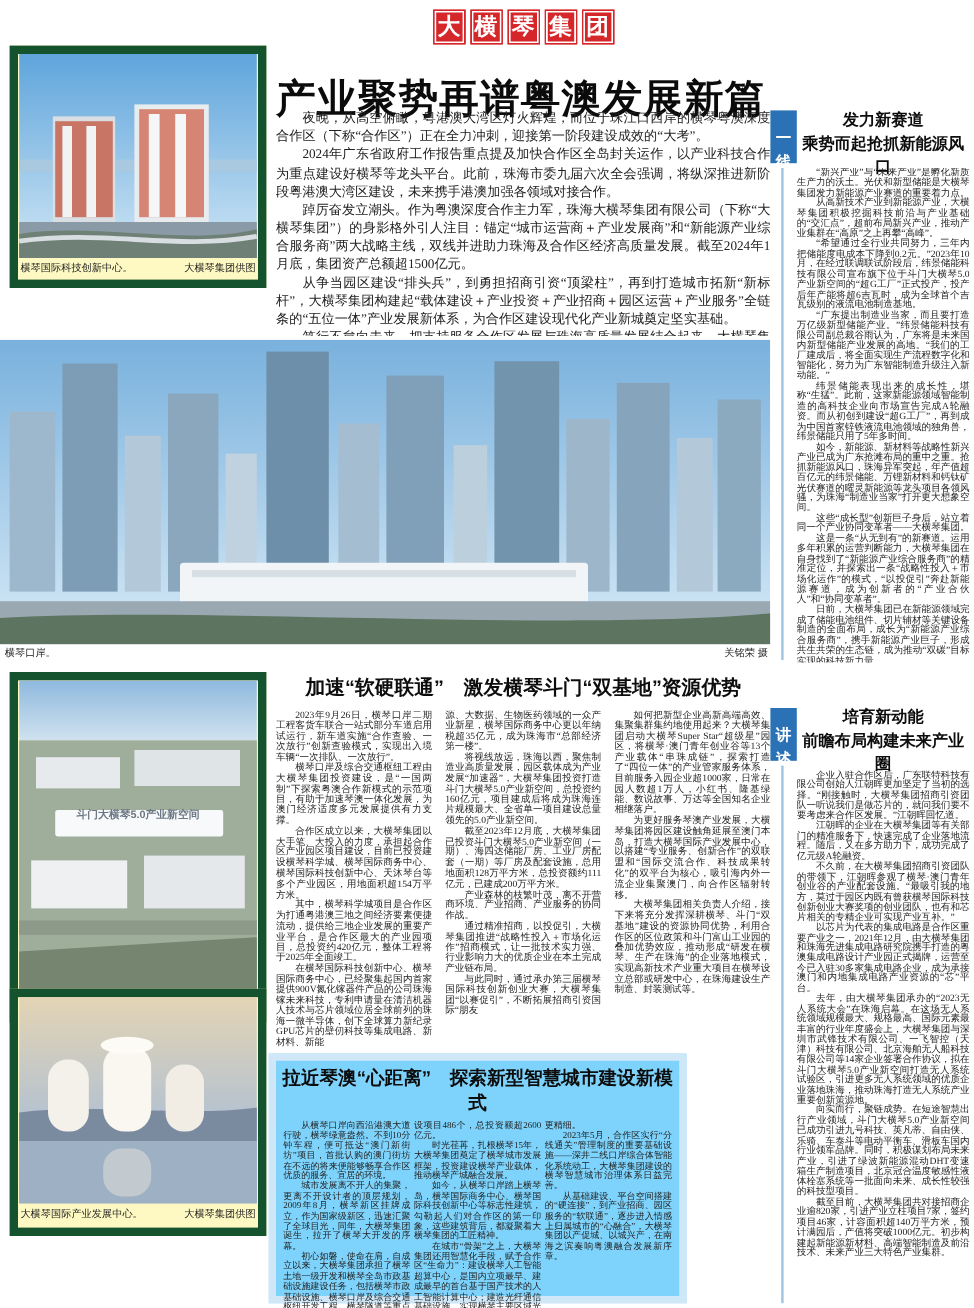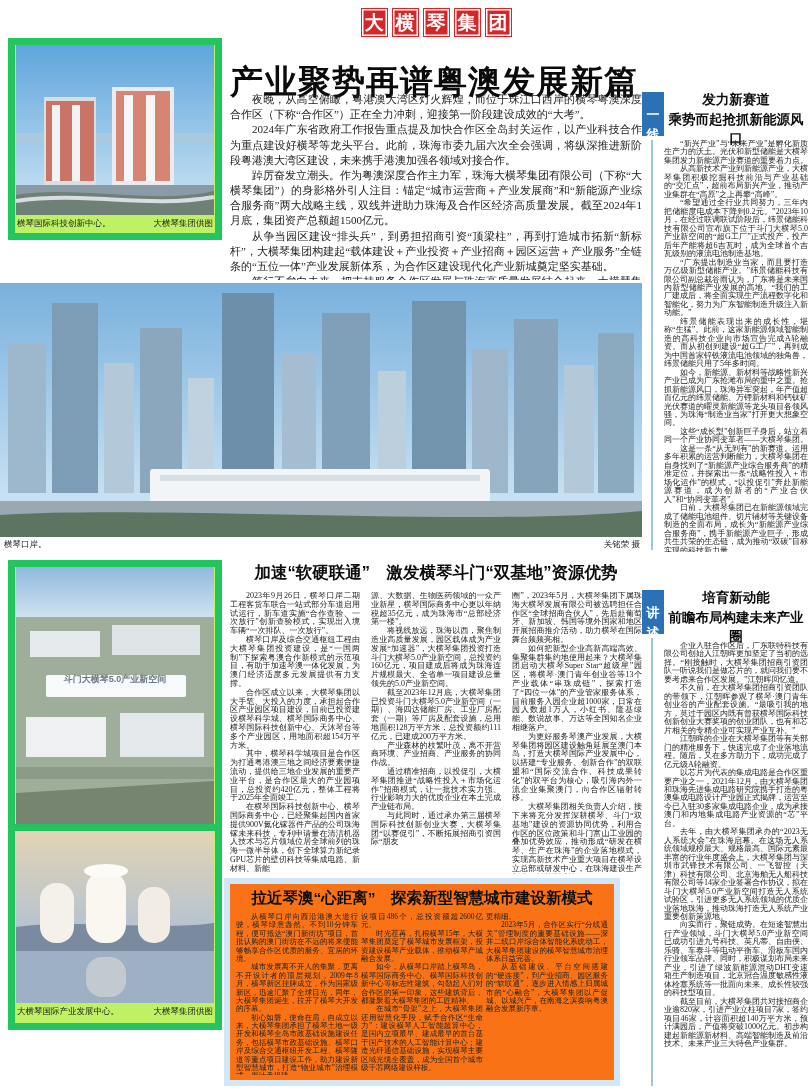--- a/index.html
+++ b/index.html
@@ -12,21 +12,21 @@
         font-weight:bold;font-size:19px;line-height:1;padding:4px 3px;box-shadow:inset 0 0 0 1.5px #fff;border:1.5px solid #d5262a;}
   .headline{position:absolute;left:224px;top:40px;width:420px;text-align:center;
         font-family:"Liberation Sans",sans-serif;font-weight:bold;font-size:33px;line-height:1.2;color:#0b0b0b;letter-spacing:1px;}
 
   
   .intro{position:absolute;left:230px;top:92px;width:412px;height:188px;overflow:hidden;}
   .intro p{margin:0;font-size:11px;line-height:1.38;text-align:justify;text-indent:2em;}
   .byline{float:right;font-weight:bold;color:#444;text-indent:0;}
 
   
-  .photo-card{position:absolute;background:#bef264;border:7px solid #22c55e;box-sizing:border-box;}
+  .photo-card{position:absolute;background:#fef9c3;border:7px solid #14532d;box-sizing:border-box;}
   .photo-card .ph{width:100%;display:block;}
   .cap-row{display:flex;justify-content:space-between;align-items:center;font-size:8.5px;color:#222;
         padding:3px 2px 1px 2px;font-family:"Liberation Sans",sans-serif;}
   .card1{left:8px;top:38px;width:214px;height:202px;}
   .card2{left:8px;top:560px;width:214px;height:292px;}
   .card3{left:8px;top:824px;width:214px;height:206px;}
   .sign-overlay{position:absolute;left:0;right:0;top:46%;text-align:center;color:#fff;
         font-family:"Liberation Sans",sans-serif;font-weight:bold;font-size:9px;text-shadow:0 1px 2px rgba(0,0,0,.55);}
 
   
@@ -35,21 +35,21 @@
         font-size:8.5px;font-family:"Liberation Sans",sans-serif;color:#222;}
 
   
   .mid-title{position:absolute;left:230px;top:562px;width:412px;text-align:center;
         font-family:"Liberation Sans",sans-serif;font-weight:bold;font-size:16.5px;color:#0d0d0d;}
   .mid-cols{position:absolute;left:230px;top:592px;width:412px;height:282px;display:flex;gap:11px;overflow:hidden;}
   .mid-cols .col{width:130px;overflow:hidden;}
   .col p{margin:0;font-size:8px;line-height:1.1;text-align:justify;text-indent:2em;}
   .col p.cont{text-indent:0;}
 
-  .bottom-box{position:absolute;left:224px;top:878px;width:396px;height:208px;border:6px solid #cfe7f7;box-sizing:border-box;background:#f97316;}
+  .bottom-box{position:absolute;left:224px;top:878px;width:348px;height:208px;border:6px solid #cfe7f7;box-sizing:border-box;background:#7dd3fc;}
   .bottom-title{text-align:center;font-family:"Liberation Sans",sans-serif;font-weight:bold;font-size:15.5px;color:#0d0d0d;margin:4px 0 4px 0;}
   .bottom-cols{display:flex;gap:3px;padding:0 6px;height:162px;overflow:hidden;}
   .bottom-cols .col{width:126px;overflow:hidden;}
   .bottom-cols .col p{font-size:7.5px;line-height:1.12;}
 
   
   .side-label{position:absolute;left:642px;width:22px;height:44px;background:#2a72b5;color:#fff;
         font-family:"Liberation Sans",sans-serif;font-weight:bold;font-size:13px;line-height:1.55;
         text-align:center;word-break:break-all;padding-top:13px;box-sizing:border-box;}
   .label1{top:92px;}
@@ -161,21 +161,20 @@
       </div>
     <div class="col">
         <p class="cont">源、大数据、生物医药领域的一众产业新星，横琴国际商务中心更以年纳税超35亿元，成为珠海市“总部经济第一楼”。</p>
         <p>将视线放远，珠海以西，聚焦制造业高质量发展，园区载体成为产业发展“加速器”，大横琴集团投资打造斗门大横琴5.0产业新空间，总投资约160亿元，项目建成后将成为珠海连片规模最大、全省单一项目建设总量领先的5.0产业新空间。</p>
         <p>截至2023年12月底，大横琴集团已投资斗门大横琴5.0产业新空间（一期）、海四达储能厂房、工业厂房配套（一期）等厂房及配套设施，总用地面积128万平方米，总投资额约111亿元，已建成200万平方米。</p>
         <p>产业森林的枝繁叶茂，离不开营商环境、产业招商、产业服务的协同作战。</p>
         <p>通过精准招商，以投促引，大横琴集团推进“战略性投入＋市场化运作”招商模式，让一批技术实力强、行业影响力大的优质企业在本土完成产业链布局。</p>
         <p>与此同时，通过承办第三届横琴国际科技创新创业大赛，大横琴集团“以赛促引”，不断拓展招商引资国际“朋友</p>
       </div>
     <div class="col">
-        <p class="cont">圈”，2023年5月，大横琴集团下属珠海大横琴发展有限公司被选聘担任合作区“全球招商合伙人”，先后赴葡萄牙、新加坡、韩国等境外国家和地区开展招商推介活动，助力横琴在国际舞台频频亮相。</p>
         <p>如何把新型企业高新高端高效、集聚集群集约地使用起来？大横琴集团启动大横琴Super Star“超级星”园区，将横琴·澳门青年创业谷等13个产业载体“串珠成链”，探索打造了“四位一体”的产业管家服务体系，目前服务入园企业超1000家，日常在园人数超1万人，小红书、隆基绿能、数说故事、万达等全国知名企业相继落户。</p>
         <p>为更好服务琴澳产业发展，大横琴集团将园区建设触角延展至澳门本岛，打造大横琴国际产业发展中心，以搭建“专业服务、创新合作”的双联盟和“国际交流合作、科技成果转化”的双平台为核心，吸引海内外一流企业集聚澳门，向合作区辐射转移。</p>
         <p>大横琴集团相关负责人介绍，接下来将充分发挥深耕横琴、斗门“双基地”建设的资源协同优势，利用合作区的区位政策和斗门富山工业园的叠加优势效应，推动形成“研发在横琴、生产在珠海”的企业落地模式，实现高新技术产业重大项目在横琴设立总部或研发中心，在珠海建设生产制造、封装测试等。</p>
       </div>
   </div>
 
   <div class="photo-card card2">
     <div style="position:relative;">
       <svg class="ph" width="198" height="258" viewBox="0 0 198 258">
         <defs>
@@ -268,21 +267,21 @@
     </div>
 
   <div class="side-label label2">讲述</div>
   <div class="vrule vr2"></div>
   <div class="side-title st2">
     <div>培育新动能</div>
     <div>前瞻布局构建未来产业圈</div>
   </div>
   <div class="side-body sb2">
       <p>企业入驻合作区后，广东联特科技有限公司创始人江朝晖更加坚定了当初的选择。“刚接触时，大横琴集团招商引资团队一听说我们是做芯片的，就问我们要不要考虑来合作区发展。”江朝晖回忆道。</p>
+      <p>江朝晖的企业在大横琴集团等有关部门的精准服务下，快速完成了企业落地流程。随后，又在多方助力下，成功完成了亿元级A轮融资。</p>
       <p>不久前，在大横琴集团招商引资团队的带领下，江朝晖参观了横琴·澳门青年创业谷的产业配套设施。“最吸引我的地方，莫过于园区内既有曾获横琴国际科技创新创业大赛奖项的创业团队，也有和芯片相关的专精企业可实现产业互补。”</p>
-      <p>江朝晖的企业在大横琴集团等有关部门的精准服务下，快速完成了企业落地流程。随后，又在多方助力下，成功完成了亿元级A轮融资。</p>
       <p>以芯片为代表的集成电路是合作区重要产业之一，2021年12月，由大横琴集团和珠海先进集成电路研究院携手打造的粤澳集成电路设计产业园正式揭牌，运营至今已入驻30多家集成电路企业，成为承接澳门和内地集成电路产业资源的“芯”平台。</p>
       <p>去年，由大横琴集团承办的“2023无人系统大会”在珠海启幕。在这场无人系统领域规模最大、规格最高、国际元素最丰富的行业年度盛会上，大横琴集团与深圳市武锋技术有限公司、一飞智控（天津）科技有限公司、北京海舶无人船科技有限公司等14家企业签署合作协议，拟在斗门大横琴5.0产业新空间打造无人系统试验区，引进更多无人系统领域的优质企业落地珠海，推动珠海打造无人系统产业重要创新策源地。</p>
       <p>向实而行，聚链成势。在短途智慧出行产业领域，斗门大横琴5.0产业新空间已成功引进九号科技、英凡蒂、自由侠、乐骑、车泰斗等电动平衡车、滑板车国内行业领军品牌。同时，积极谋划布局未来产业，引进了绿波新能源混动DHT变速箱生产制造项目，北京冠合温度敏感性液体栓塞系统等一批面向未来、成长性较强的科技型项目。</p>
       <p>截至目前，大横琴集团共对接招商企业逾820家，引进产业立柱项目7家，签约项目46家，计容面积超140万平方米，预计满园后，产值将突破1000亿元。初步构建起新能源新材料、高端智能制造及前沿技术、未来产业三大特色产业集群。</p>
     </div>
 
 </div>
 
 </body></html>

